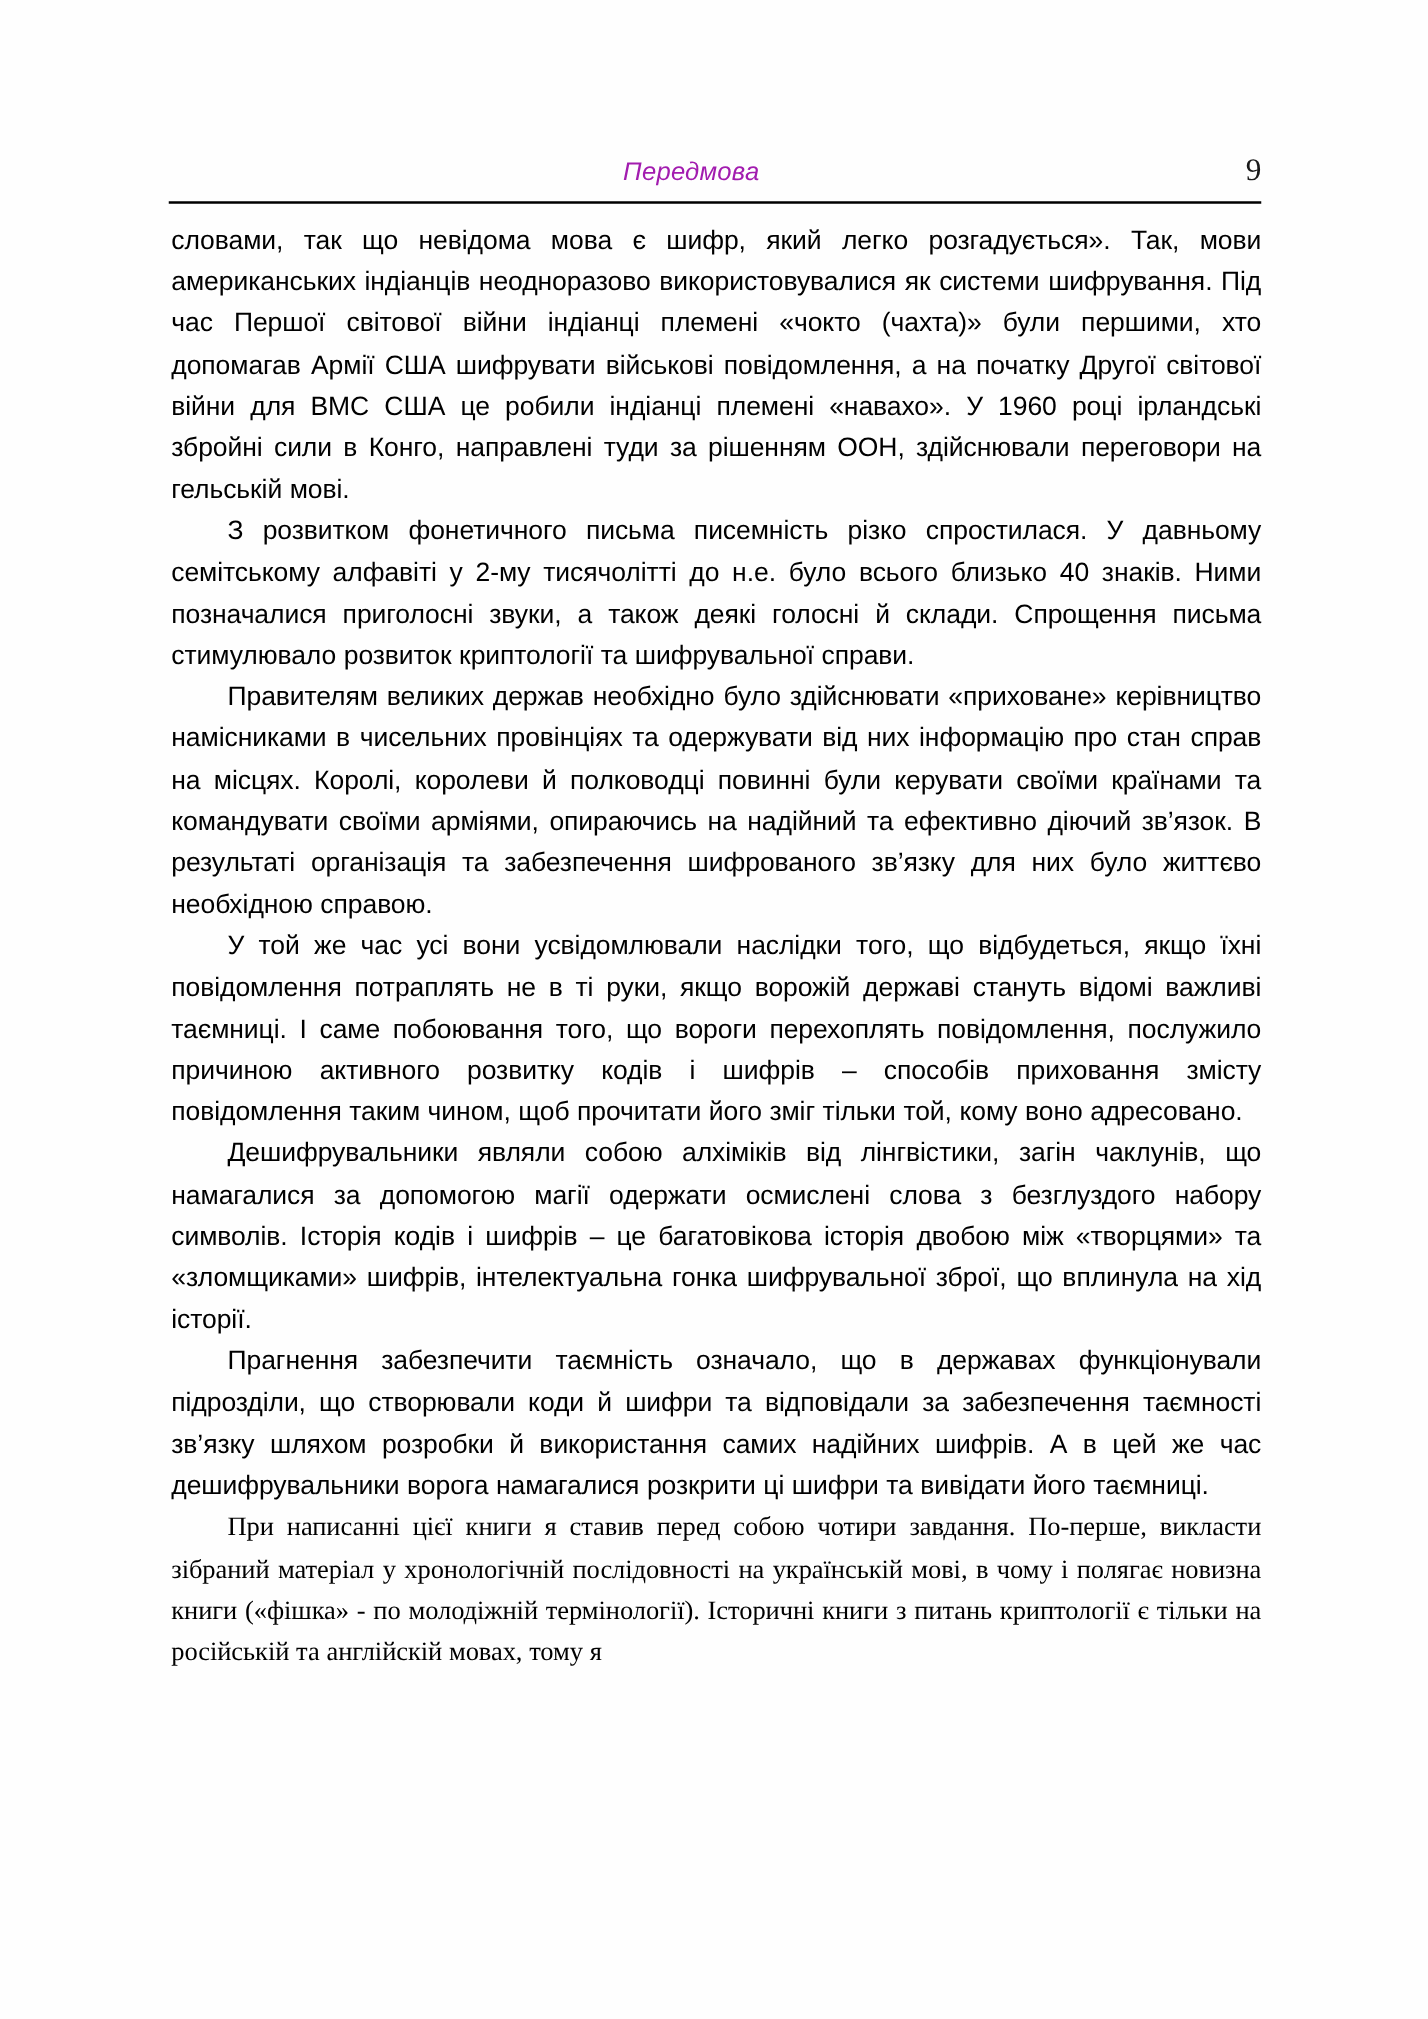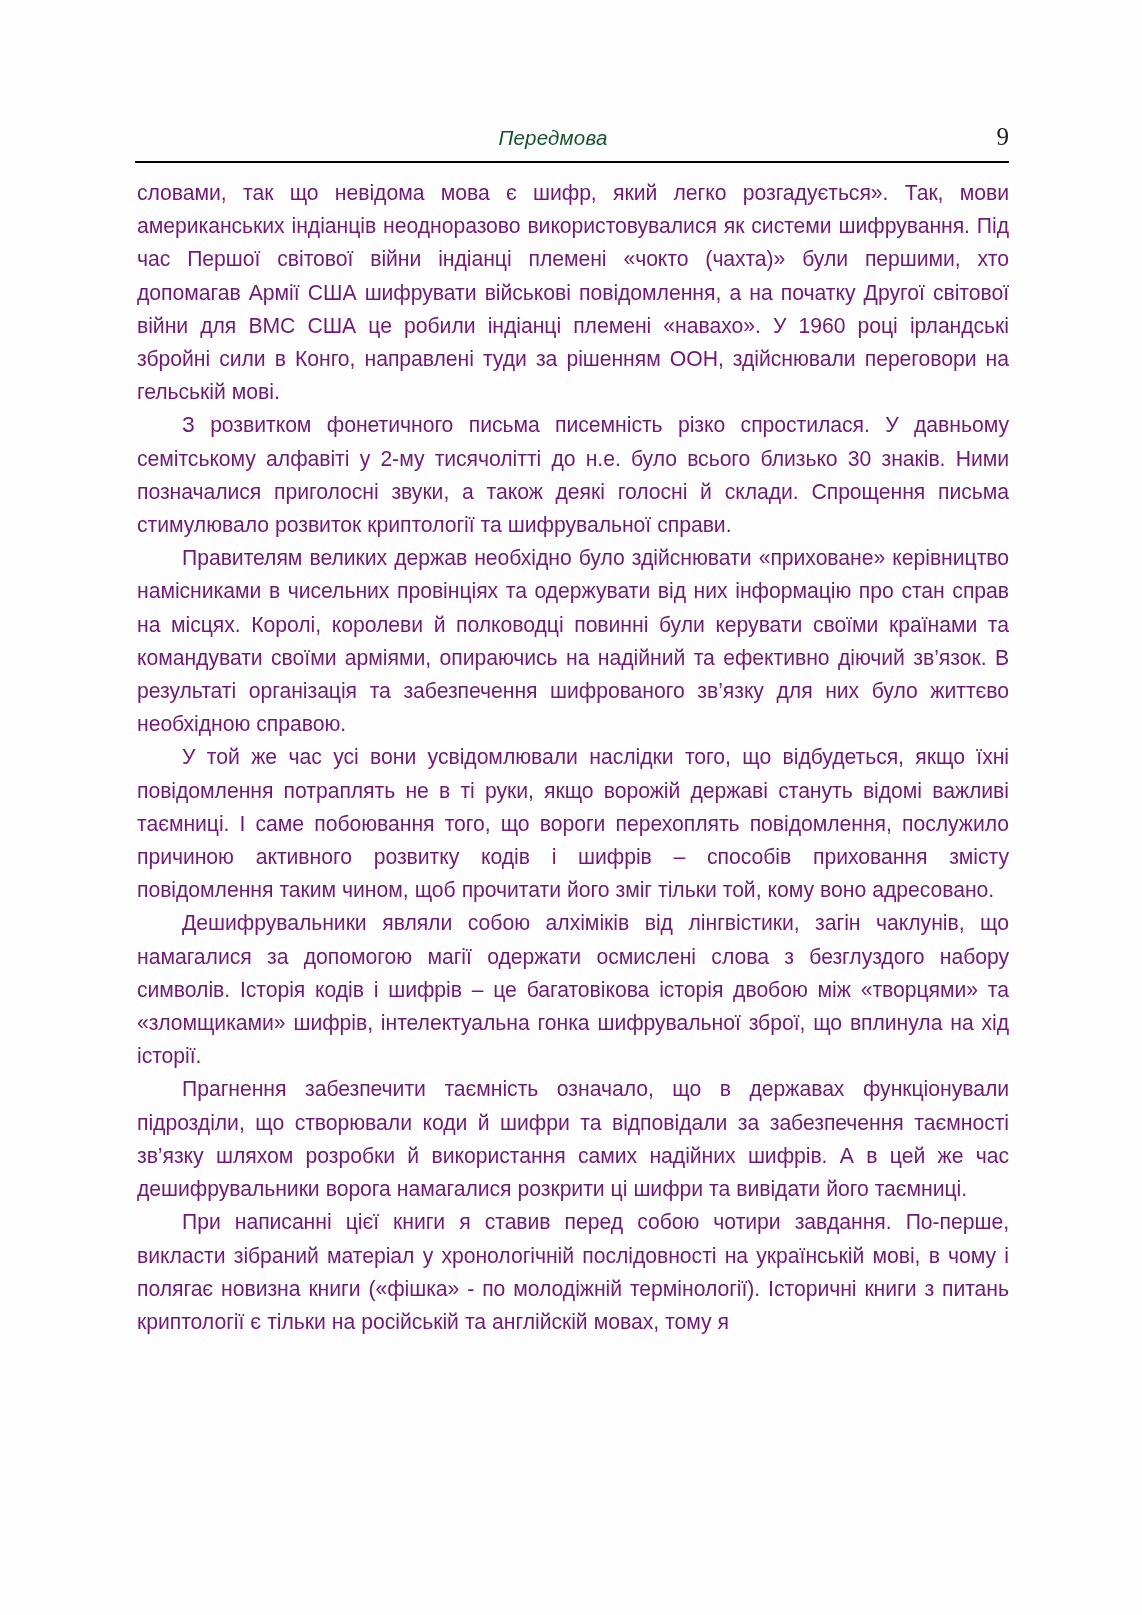--- a/index.html
+++ b/index.html
@@ -32,21 +32,21 @@
 
   .header-title {
     position: absolute;
     left: 0;
     right: 0;
     top: 0;
     text-align: center;
     font-style: italic;
     font-size: 20.5px;
     letter-spacing: 0.2px;
-    color: #14532d;
+    color: #a21caf;
     padding-right: 38px;
     box-sizing: border-box;
   }
 
   .header-folio {
     position: absolute;
     right: 0;
     top: -3px;
     font-size: 25px;
     font-style: normal;
@@ -73,47 +73,48 @@
 
   .para {
     margin: 0;
     text-align: justify;
     text-justify: inter-word;
     font-size: 21.2px;
     line-height: 33.2px;
     text-indent: 45px;
     letter-spacing: -0.05px;
     word-spacing: 0.2px;
-    color: #701a75;
+    color: #000000;
     hyphens: manual;
   }
 
   .para.first {
     text-indent: 0;
   }
 
   .para:last-child {
     text-align: justify;
+    font-family: Liberation Serif, serif;
   }
 </style>
 </head>
 <body>
 
 <div class="page">
 
   <div class="header">
     <div class="header-title">Передмова</div>
     <div class="header-folio">9</div>
   </div>
 
   <div class="header-rule"></div>
 
   <div class="body-block">
     <p class="para first">словами, так що невідома мова є шифр, який легко розгадується». Так, мови американських індіанців неодноразово використовувалися як системи шифрування. Під час Першої світової війни індіанці племені «чокто (чахта)» були першими, хто допомагав Армії США шифрувати військові повідомлення, а на початку Другої світової війни для ВМС США це робили індіанці племені «навахо». У 1960 році ірландські збройні сили в Конго, направлені туди за рішенням ООН, здійснювали переговори на гельській мові.</p>
-    <p class="para">З розвитком фонетичного письма писемність різко спростилася. У давньому семітському алфавіті у 2-му тисячолітті до н.е. було всього близько 30 знаків. Ними позначалися приголосні звуки, а також деякі голосні й склади. Спрощення письма стимулювало розвиток криптології та шифрувальної справи.</p>
+    <p class="para">З розвитком фонетичного письма писемність різко спростилася. У давньому семітському алфавіті у 2-му тисячолітті до н.е. було всього близько 40 знаків. Ними позначалися приголосні звуки, а також деякі голосні й склади. Спрощення письма стимулювало розвиток криптології та шифрувальної справи.</p>
     <p class="para">Правителям великих держав необхідно було здійснювати «приховане» керівництво намісниками в чисельних провінціях та одержувати від них інформацію про стан справ на місцях. Королі, королеви й полководці повинні були керувати своїми країнами та командувати своїми арміями, опираючись на надійний та ефективно діючий зв’язок. В результаті організація та забезпечення шифрованого зв’язку для них було життєво необхідною справою.</p>
     <p class="para">У той же час усі вони усвідомлювали наслідки того, що відбудеться, якщо їхні повідомлення потраплять не в ті руки, якщо ворожій державі стануть відомі важливі таємниці. І саме побоювання того, що вороги перехоплять повідомлення, послужило причиною активного розвитку кодів і шифрів – способів приховання змісту повідомлення таким чином, щоб прочитати його зміг тільки той, кому воно адресовано.</p>
     <p class="para">Дешифрувальники являли собою алхіміків від лінгвістики, загін чаклунів, що намагалися за допомогою магії одержати осмислені слова з безглуздого набору символів. Історія кодів і шифрів – це багатовікова історія двобою між «творцями» та «зломщиками» шифрів, інтелектуальна гонка шифрувальної зброї, що вплинула на хід історії.</p>
     <p class="para">Прагнення забезпечити таємність означало, що в державах функціонували підрозділи, що створювали коди й шифри та відповідали за забезпечення таємності зв’язку шляхом розробки й використання самих надійних шифрів. А в цей же час дешифрувальники ворога намагалися розкрити ці шифри та вивідати його таємниці.</p>
     <p class="para">При написанні цієї книги я ставив перед собою чотири завдання. По-перше, викласти зібраний матеріал у хронологічній послідовності на українській мові, в чому і полягає новизна книги («фішка» - по молодіжній термінології). Історичні книги з питань криптології є тільки на російській та англійскій мовах, тому я</p>
   </div>
 
 </div>
 
 </body></html>

